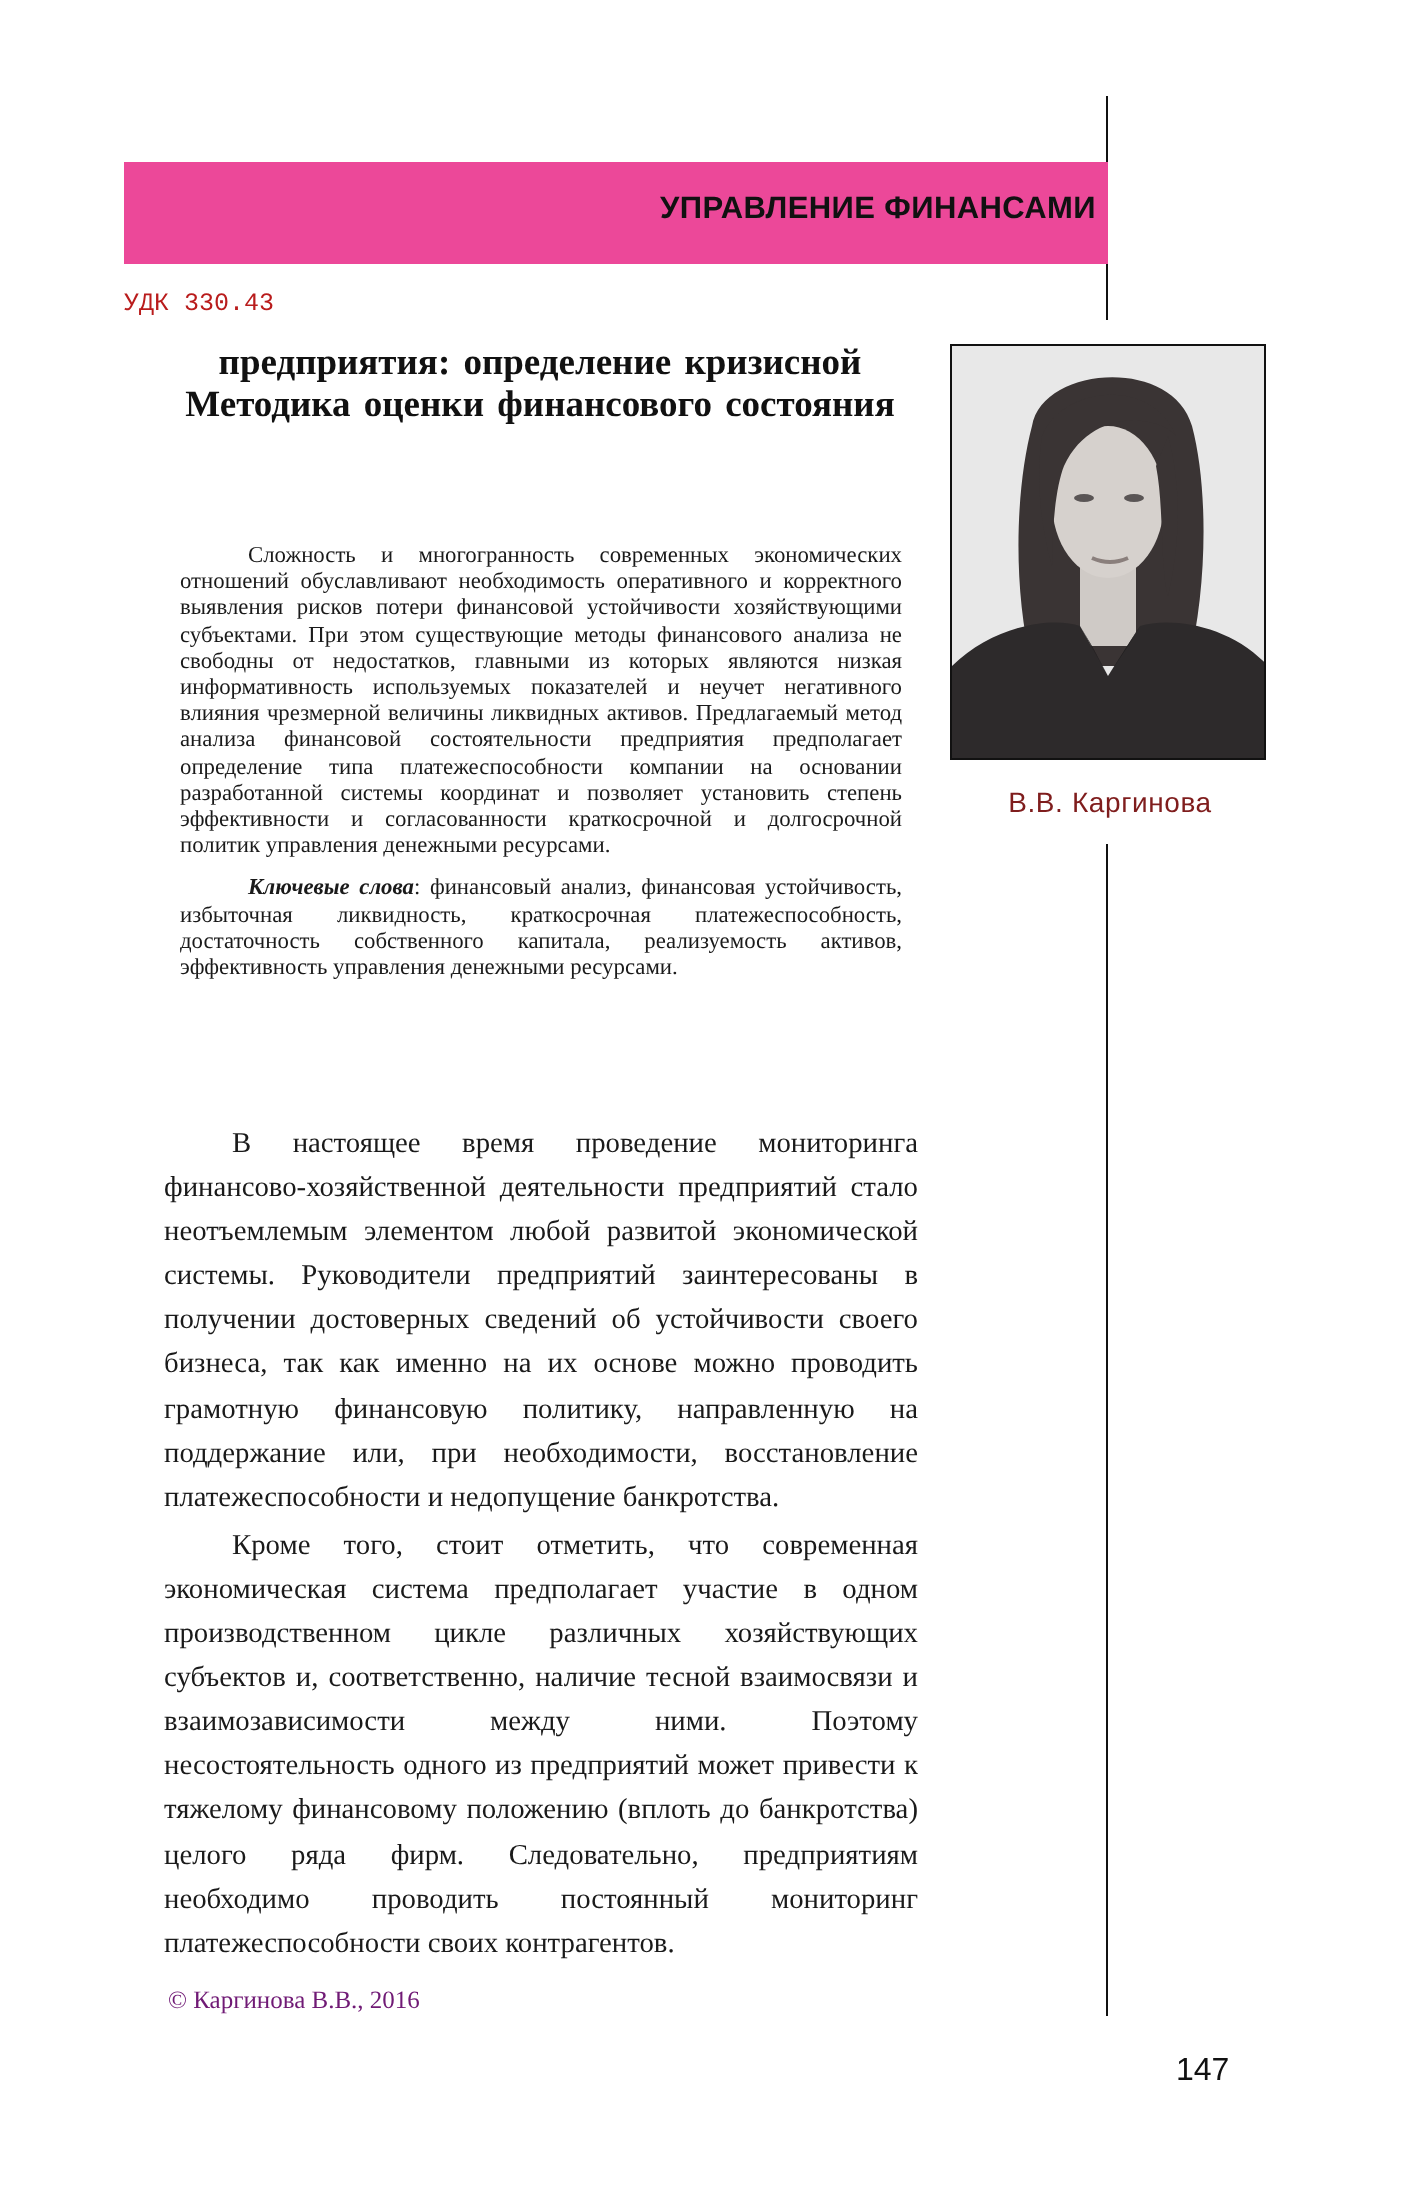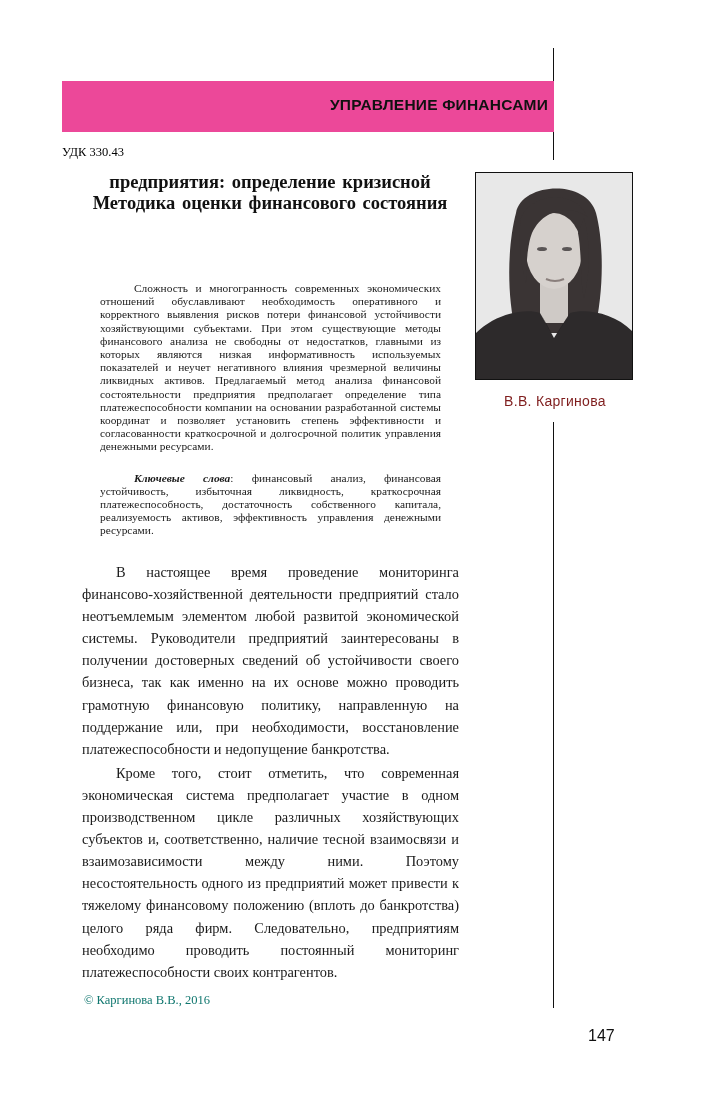--- a/index.html
+++ b/index.html
@@ -1,29 +1,29 @@
 <!DOCTYPE html>
 <html><head>
   <meta charset="utf-8">
   <style>
     html, body { margin: 0; padding: 0; background: #ffffff; }
     body { width: 709px; height: 1097px; position: relative; overflow: hidden; color: #1a1a1a; }
     .vline { position: absolute; left: 553px; width: 1px; background: #111; }
     .band { position: absolute; left: 62px; top: 81px; width: 492px; height: 51px; background: #ec4899; }
     .band-title { position: absolute; right: 6px; top: 15px; font-family: "Liberation Sans", sans-serif; font-weight: bold; font-size: 15.5px; letter-spacing: 0.2px; color: #111; }
-    .udk { position: absolute; left: 62px; top: 145px; font-family: Liberation Serif, serif; font-size: 12.5px; color: #000000; }
+    .udk { position: absolute; left: 62px; top: 145px; font-family: Liberation Mono, monospace; font-size: 12.5px; color: #b91c1c; }
     .title { position: absolute; left: 70px; top: 172px; width: 400px; text-align: center; font-family: "Liberation Serif", serif; font-weight: bold; font-size: 18.5px; line-height: 21px; color: #111; word-spacing: 2px; }
     .photo { position: absolute; left: 475px; top: 172px; width: 158px; height: 208px; border: 1px solid #111; background: #e9e9e9; overflow: hidden; box-sizing: border-box; }
     .author-name { position: absolute; left: 475px; top: 393px; width: 160px; text-align: center; font-family: "Liberation Sans", sans-serif; font-size: 14px; color: #7f1d1d; letter-spacing: 0.3px; }
     .abstract { position: absolute; left: 82px; top: 264px; width: 377px; font-family: "Liberation Serif", serif; font-size: 11.4px; line-height: 13.2px; text-align: justify; color: #1a1a1a; }
-    .abstract p { margin: 18px; text-indent: 34px; }
+    .abstract p { margin: 8px; text-indent: 34px; }
     .kw-label { font-weight: bold; font-style: italic; }
     .body-text { position: absolute; left: 82px; top: 561px; width: 377px; font-family: "Liberation Serif", serif; font-size: 14.4px; line-height: 22.1px; text-align: justify; color: #1a1a1a; }
     .body-text p { margin: 0 0 2px 0; text-indent: 34px; font-family: Liberation Serif, serif; }
-    .copyright { position: absolute; left: 84px; top: 993px; font-family: "Liberation Serif", serif; font-size: 12.5px; color: #0f766e; text-align: center; }
+    .copyright { position: absolute; left: 84px; top: 993px; font-family: "Liberation Serif", serif; font-size: 12.5px; color: #701a75; text-align: center; }
     .page-number { position: absolute; left: 588px; top: 1027px; font-family: Liberation Sans, sans-serif; font-size: 16px; color: #111; }
   </style>
 </head>
 <body>
 
 <div class="vline" style="top:48px;height:112px;"></div>
 <div class="vline" style="top:422px;height:586px;"></div>
 
 <div class="band">
   <div class="band-title">УПРАВЛЕНИЕ ФИНАНСАМИ</div>

